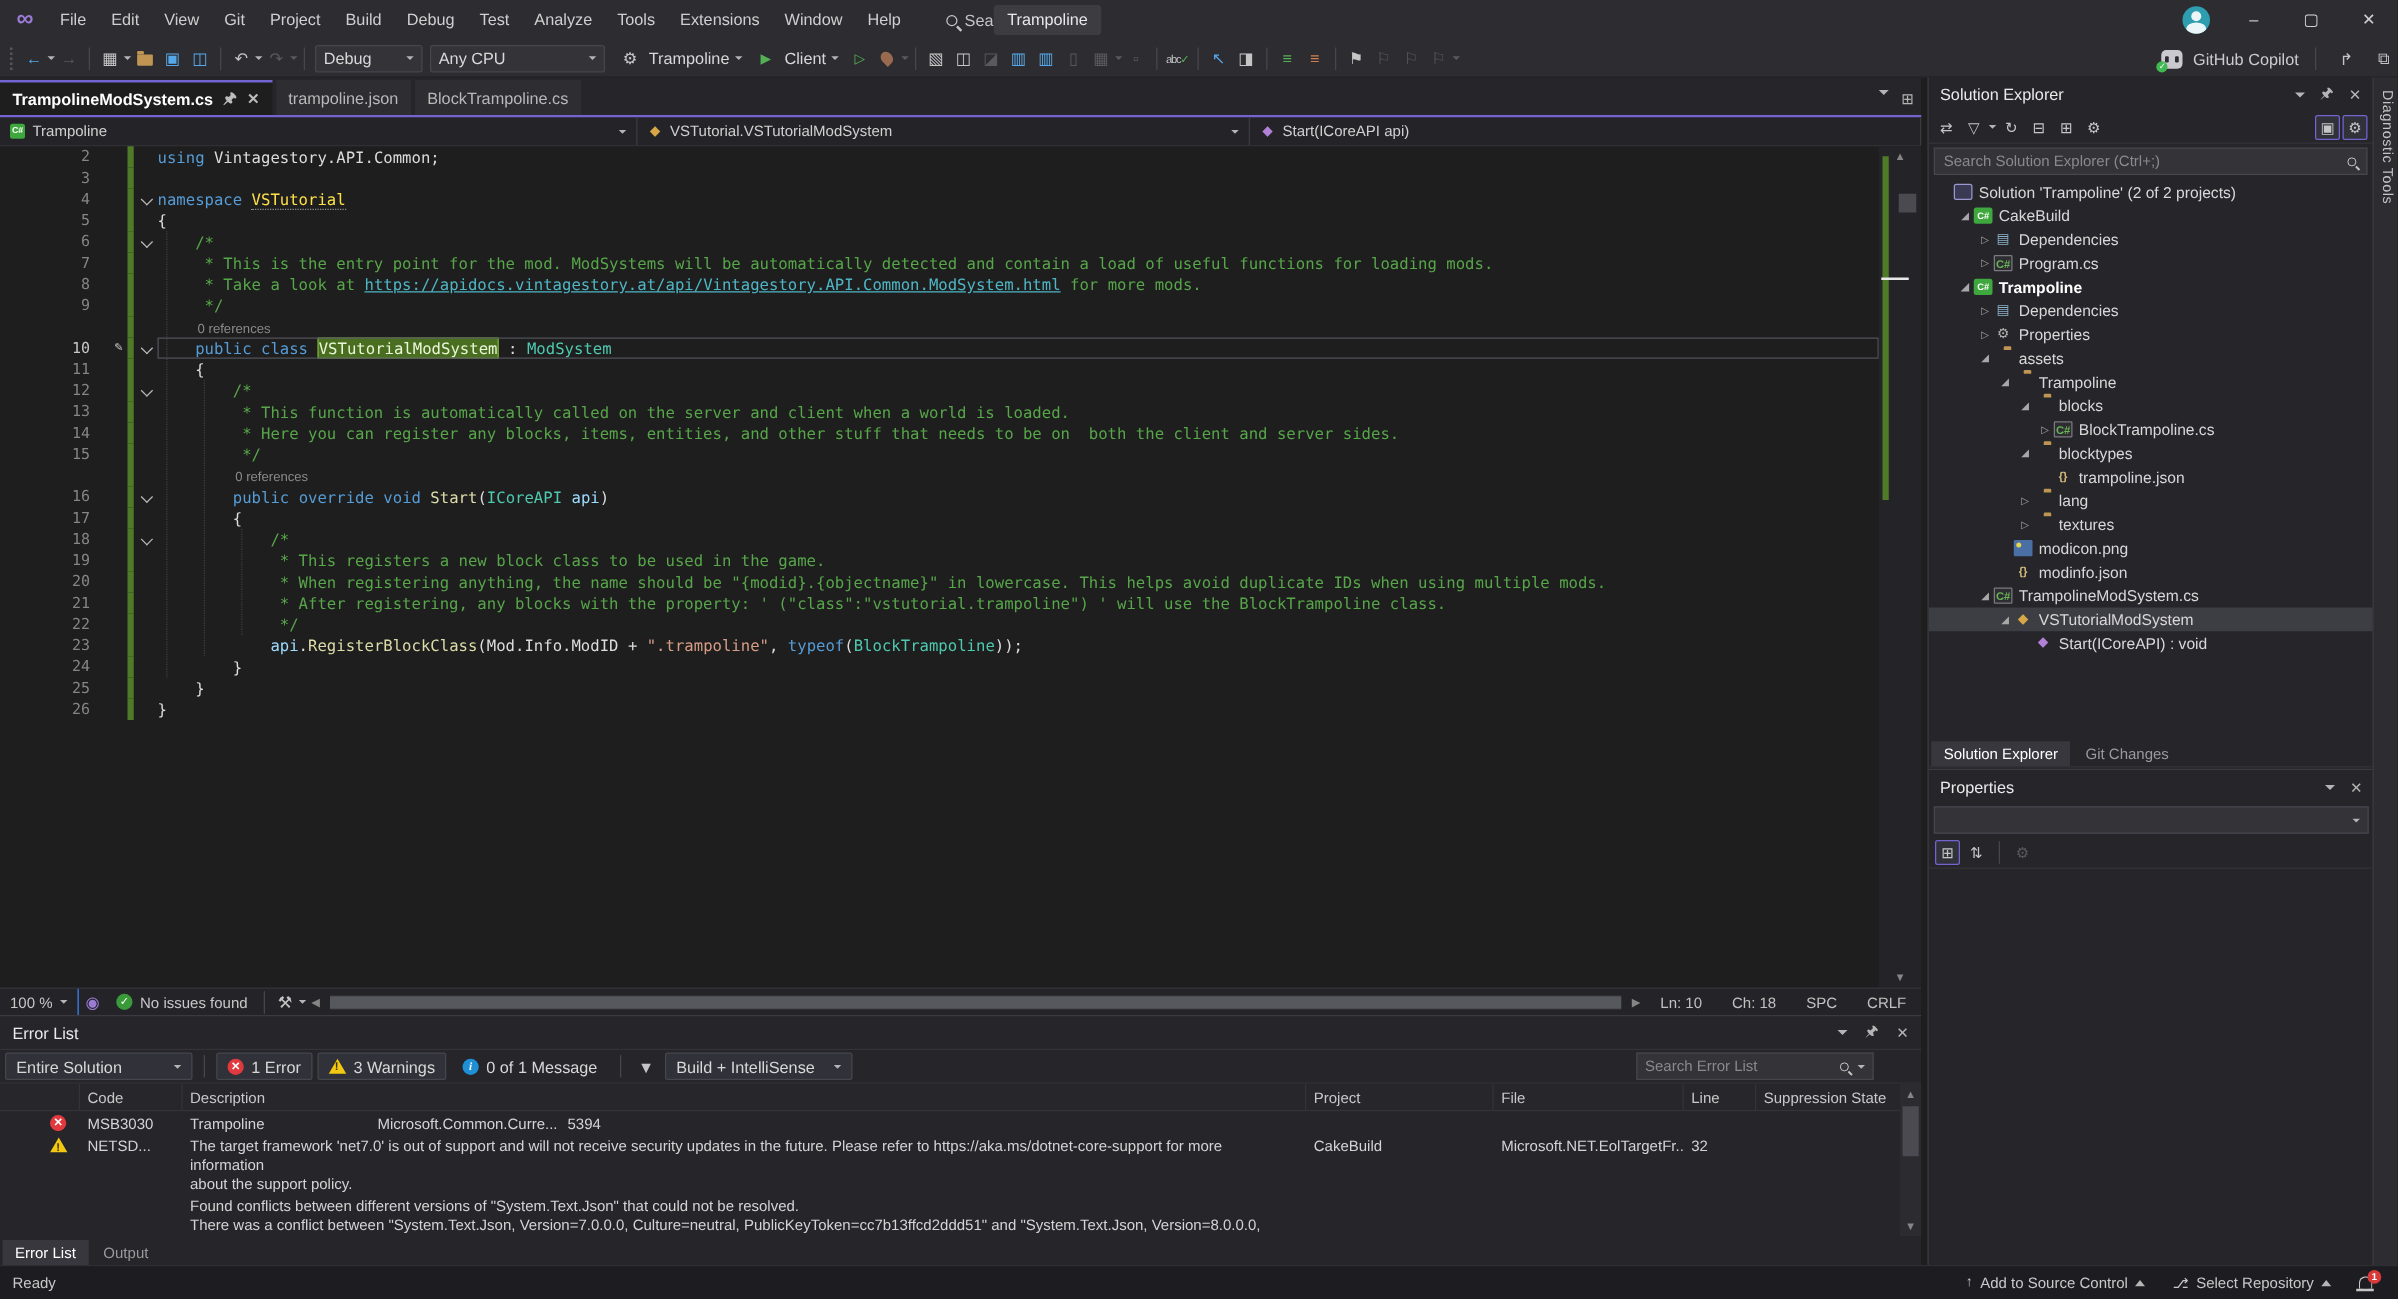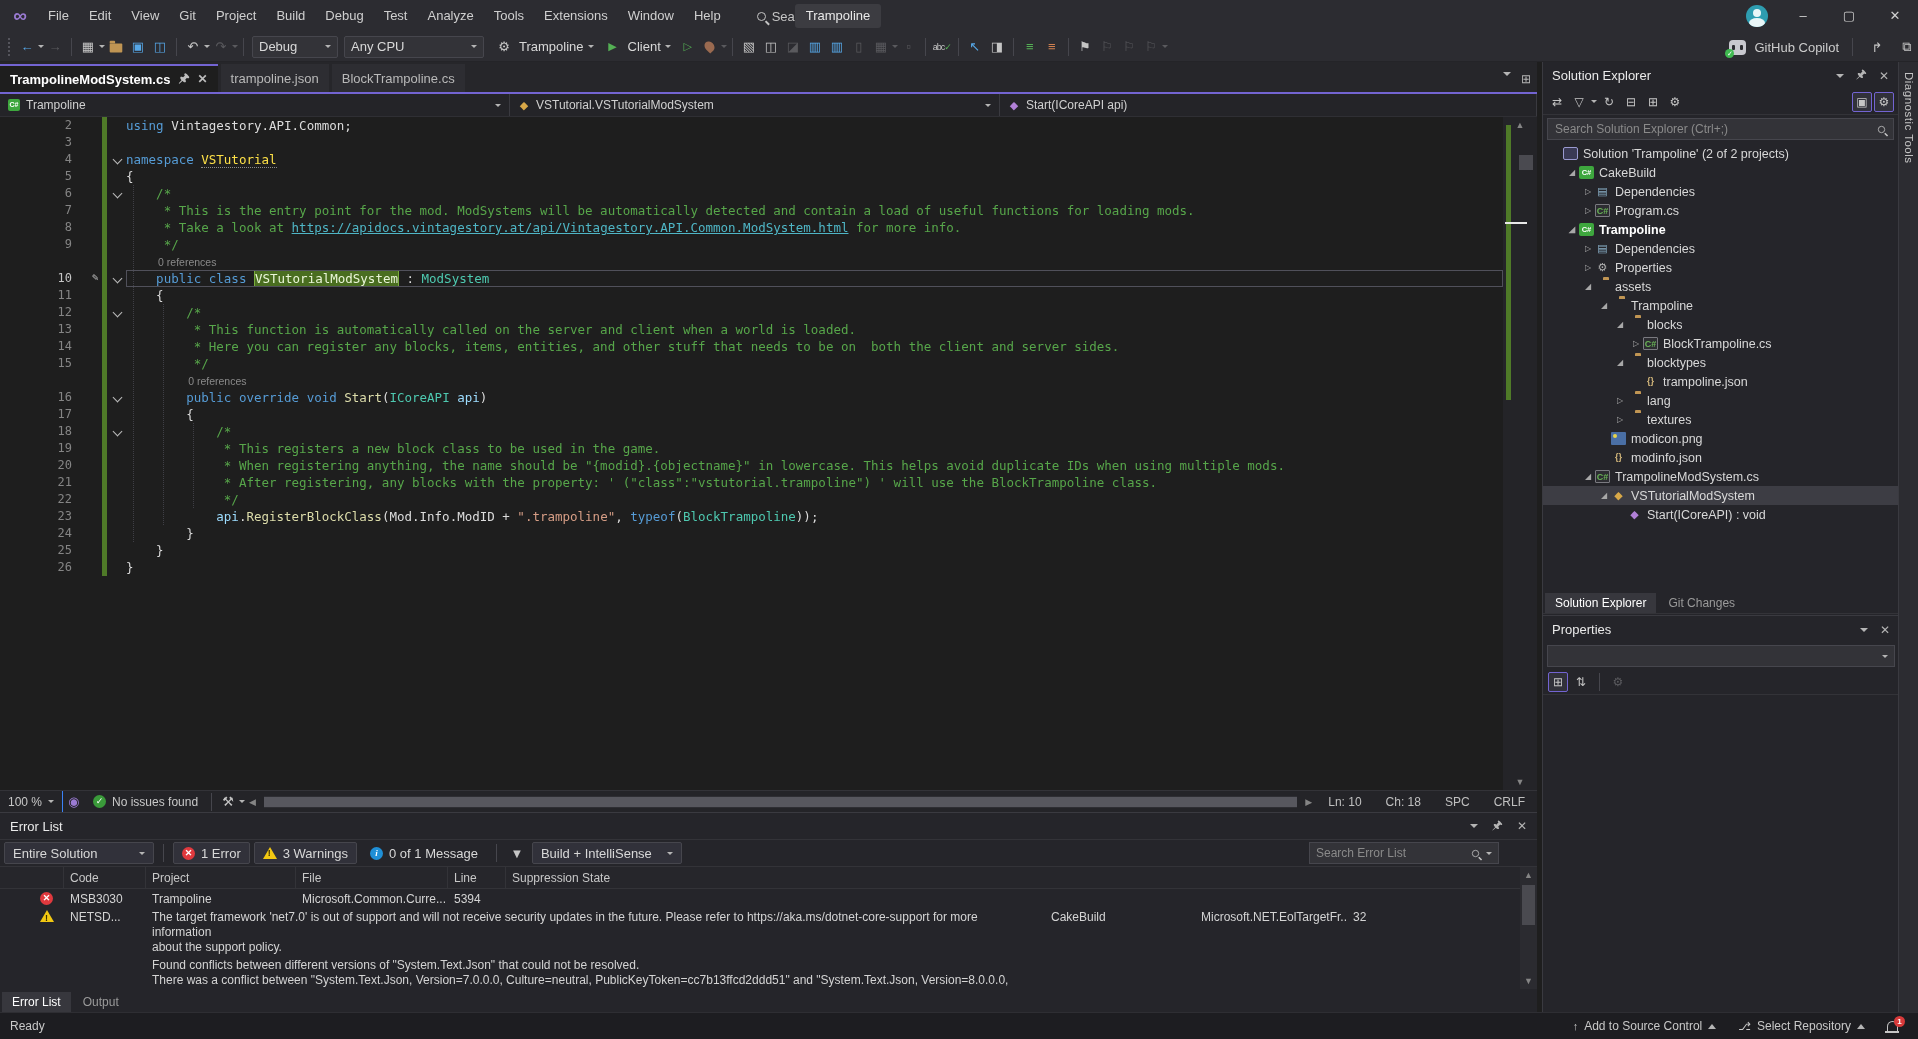--- a/index.html
+++ b/index.html
@@ -308,21 +308,21 @@
   <div id="code">
     <div class="guide" style="left:133px;top:68px;height:357px"></div>
     <div class="guide" style="left:163px;top:187px;height:221px"></div>
     <div class="guide" style="left:193px;top:306px;height:85px"></div>
   <div class="crow"><span class="ln">2</span><span class="marg"></span><span class="chg on"></span><span class="fold"></span><div class="cline"><span class="tk-kw">using</span><span class="tk-pl"> Vintagestory.API.Common;</span></div></div>
       <div class="crow"><span class="ln">3</span><span class="marg"></span><span class="chg on"></span><span class="fold"></span><div class="cline"></div></div>
       <div class="crow"><span class="ln">4</span><span class="marg"></span><span class="chg on"></span><span class="fold on"></span><div class="cline"><span class="tk-kw">namespace</span><span class="tk-pl"> </span><span class="tk-ns">VSTutorial</span></div></div>
       <div class="crow"><span class="ln">5</span><span class="marg"></span><span class="chg on"></span><span class="fold"></span><div class="cline"><span class="tk-pl">{</span></div></div>
       <div class="crow"><span class="ln">6</span><span class="marg"></span><span class="chg on"></span><span class="fold on"></span><div class="cline"><span class="tk-cm">    /*</span></div></div>
       <div class="crow"><span class="ln">7</span><span class="marg"></span><span class="chg on"></span><span class="fold"></span><div class="cline"><span class="tk-cm">     * This is the entry point for the mod. ModSystems will be automatically detected and contain a load of useful functions for loading mods.</span></div></div>
-      <div class="crow"><span class="ln">8</span><span class="marg"></span><span class="chg on"></span><span class="fold"></span><div class="cline"><span class="tk-cm">     * Take a look at </span><span class="tk-lk">https://apidocs.vintagestory.at/api/Vintagestory.API.Common.ModSystem.html</span><span class="tk-cm"> for more info.</span></div></div>
+      <div class="crow"><span class="ln">8</span><span class="marg"></span><span class="chg on"></span><span class="fold"></span><div class="cline"><span class="tk-cm">     * Take a look at </span><span class="tk-lk">https://apidocs.vintagestory.at/api/Vintagestory.API.Common.ModSystem.html</span><span class="tk-cm"> for more mods.</span></div></div>
       <div class="crow"><span class="ln">9</span><span class="marg"></span><span class="chg on"></span><span class="fold"></span><div class="cline"><span class="tk-cm">     */</span></div></div>
       <div class="crow"><span class="ln"></span><span class="marg"></span><span class="chg on"></span><span class="fold"></span><div class="cline"><span class="codelens" style="padding-left: 32.08px;">0 references</span></div></div>
       <div class="crow"><span class="ln cur">10</span><span class="marg">✎</span><span class="chg on"></span><span class="fold on"></span><div class="cline cur"><span class="tk-pl">    </span><span class="tk-kw">public</span><span class="tk-pl"> </span><span class="tk-kw">class</span><span class="tk-pl"> </span><span class="tk-hl">VSTutorialModSystem</span><span class="tk-pl"> : </span><span class="tk-ty">ModSystem</span></div></div>
       <div class="crow"><span class="ln">11</span><span class="marg"></span><span class="chg on"></span><span class="fold"></span><div class="cline"><span class="tk-pl">    {</span></div></div>
       <div class="crow"><span class="ln">12</span><span class="marg"></span><span class="chg on"></span><span class="fold on"></span><div class="cline"><span class="tk-cm">        /*</span></div></div>
       <div class="crow"><span class="ln">13</span><span class="marg"></span><span class="chg on"></span><span class="fold"></span><div class="cline"><span class="tk-cm">         * This function is automatically called on the server and client when a world is loaded.</span></div></div>
       <div class="crow"><span class="ln">14</span><span class="marg"></span><span class="chg on"></span><span class="fold"></span><div class="cline"><span class="tk-cm">         * Here you can register any blocks, items, entities, and other stuff that needs to be on  both the client and server sides.</span></div></div>
       <div class="crow"><span class="ln">15</span><span class="marg"></span><span class="chg on"></span><span class="fold"></span><div class="cline"><span class="tk-cm">         */</span></div></div>
       <div class="crow"><span class="ln"></span><span class="marg"></span><span class="chg on"></span><span class="fold"></span><div class="cline"><span class="codelens" style="padding-left: 62.16px;">0 references</span></div></div>
       <div class="crow"><span class="ln">16</span><span class="marg"></span><span class="chg on"></span><span class="fold on"></span><div class="cline"><span class="tk-pl">        </span><span class="tk-kw">public</span><span class="tk-pl"> </span><span class="tk-kw">override</span><span class="tk-pl"> </span><span class="tk-kw">void</span><span class="tk-pl"> </span><span class="tk-mt">Start</span><span class="tk-pl">(</span><span class="tk-ty">ICoreAPI</span><span class="tk-pl"> </span><span class="tk-pr">api</span><span class="tk-pl">)</span></div></div>
@@ -407,20 +407,21 @@
         <span class="grow">Search Error List</span>
         <span class="mag" style="transform:scale(.8)"></span>
         <span class="caret sm"></span>
       </div>
       <div style="width:30px"></div>
     </div>
     <div id="el-grid-header" class="grid-h">
         <div class="gc c0"></div>
         <div class="gc c1"></div>
         <div class="gc c2">Code</div>
+        <div class="gc c3">Description</div>
         <div class="gc c4">Project</div>
         <div class="gc c5">File</div>
         <div class="gc c6">Line</div>
         <div class="gc c7">Suppression State</div>
       </div>
     <div id="el-rows">
         <div class="erow">
           <div class="gc c0"></div>
           <div class="gc c1">
             <span class="sev err">✕</span>

